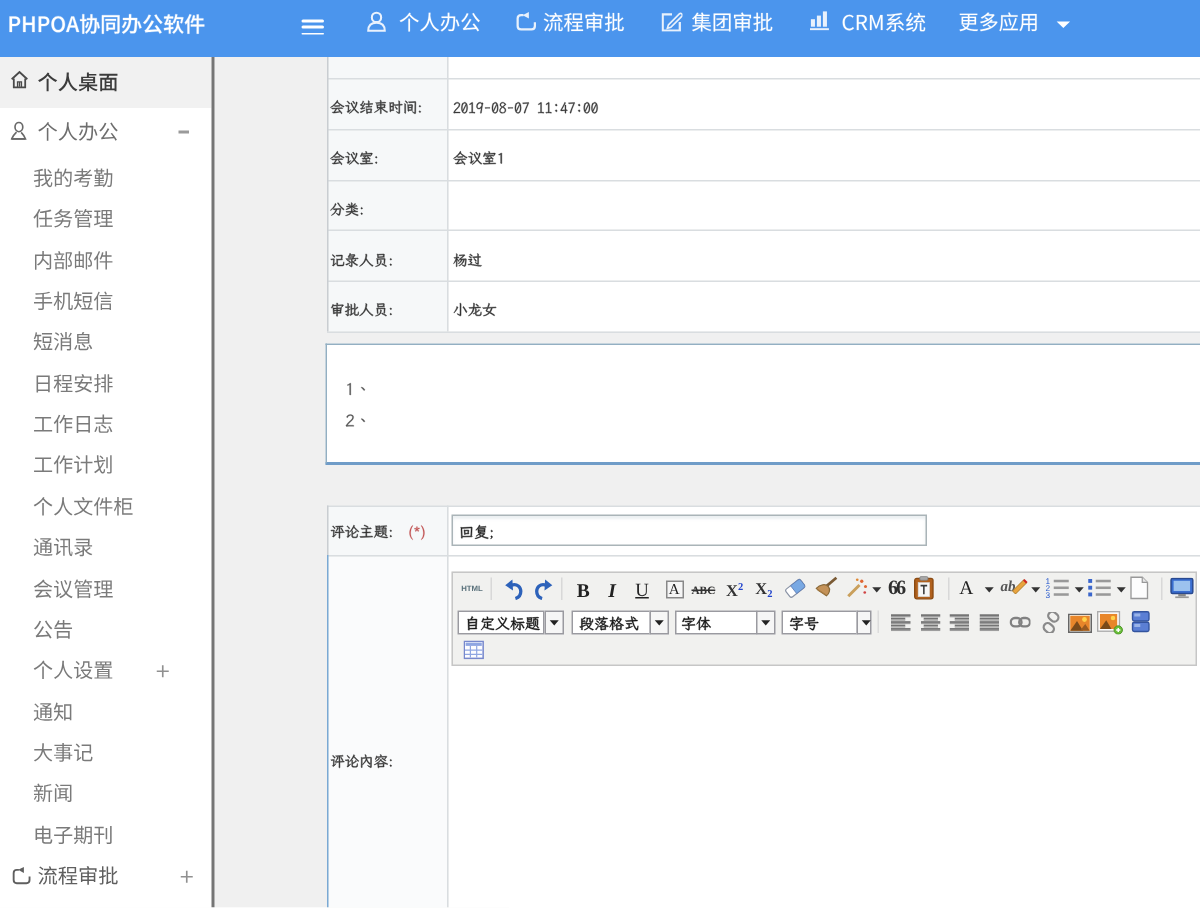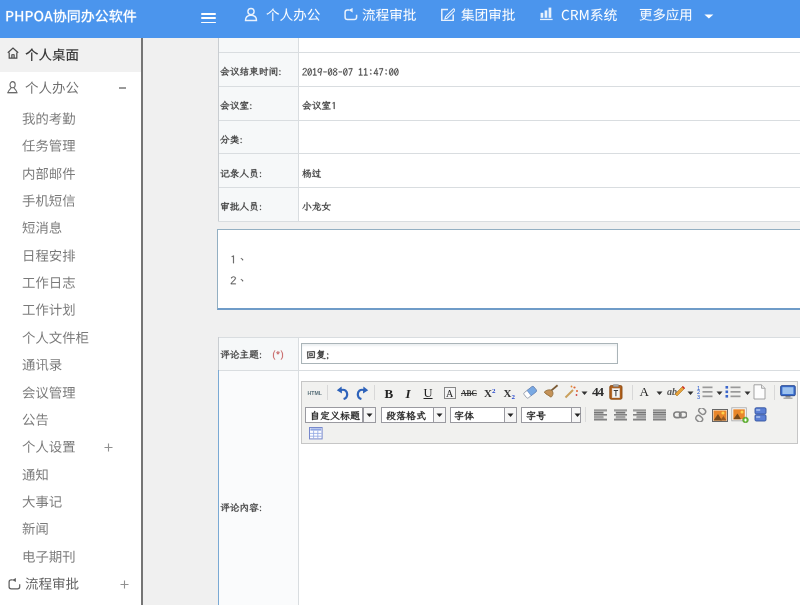--- a/index.html
+++ b/index.html
@@ -604,21 +604,21 @@
 <svg style="position:absolute;left:563.5px;top:384.5px" width="15.0" height="14.0">
       <path d="M1.5 12.5 L9 5" stroke="#caa05c" stroke-width="2"></path>
       <circle cx="10.5" cy="2.5" r="1.1" fill="#e06633"></circle>
       <circle cx="13" cy="6" r="1" fill="#e06633"></circle>
       <circle cx="7.5" cy="1.5" r="0.9" fill="#e08833"></circle>
       <circle cx="12.5" cy="10" r="0.9" fill="#d04444"></circle>
     </svg>
 <svg style="position:absolute;left:580.5px;top:390.5px" width="7.0" height="5.0">
       <path d="M0.5 0.5 L6.5 0.5 L3.5 4 Z" fill="#333"></path>
     </svg>
-<div style="position:absolute;left:592px;top:383.5px;font:bold 13.5px 'Liberation Serif',serif;color:#2e2e2e;letter-spacing:-1.4px">44</div>
+<div style="position:absolute;left:592px;top:383.5px;font:bold 13.5px 'Liberation Serif',serif;color:#2e2e2e;letter-spacing:-1.4px">66</div>
 <svg style="position:absolute;left:608.5px;top:383.5px" width="14.0" height="16.0">
       <rect x="0.8" y="1.6" width="12.2" height="13.6" rx="1.4" fill="#b0601c" stroke="#8a4a12" stroke-width="0.9"></rect>
       <rect x="4.2" y="0.4" width="5.4" height="2.4" rx="0.8" fill="#a8a8a8" stroke="#808080" stroke-width="0.5"></rect>
       <rect x="3.1" y="4.4" width="7.6" height="9.4" fill="#f6f6f6" stroke="#d8d8d8" stroke-width="0.4"></rect>
       <path d="M4.7 6.4 L9.1 6.4 M6.9 6.4 L6.9 12.2" stroke="#3a3a3a" stroke-width="1.05"></path>
     </svg>
 <div style="position:absolute;left:639.5px;top:383.5px;font:13px 'Liberation Serif',serif;color:#222">A</div>
 <svg style="position:absolute;left:655.5px;top:390.5px" width="7.0" height="5.0">
       <path d="M0.5 0.5 L6.5 0.5 L3.5 4 Z" fill="#333"></path>
     </svg>

